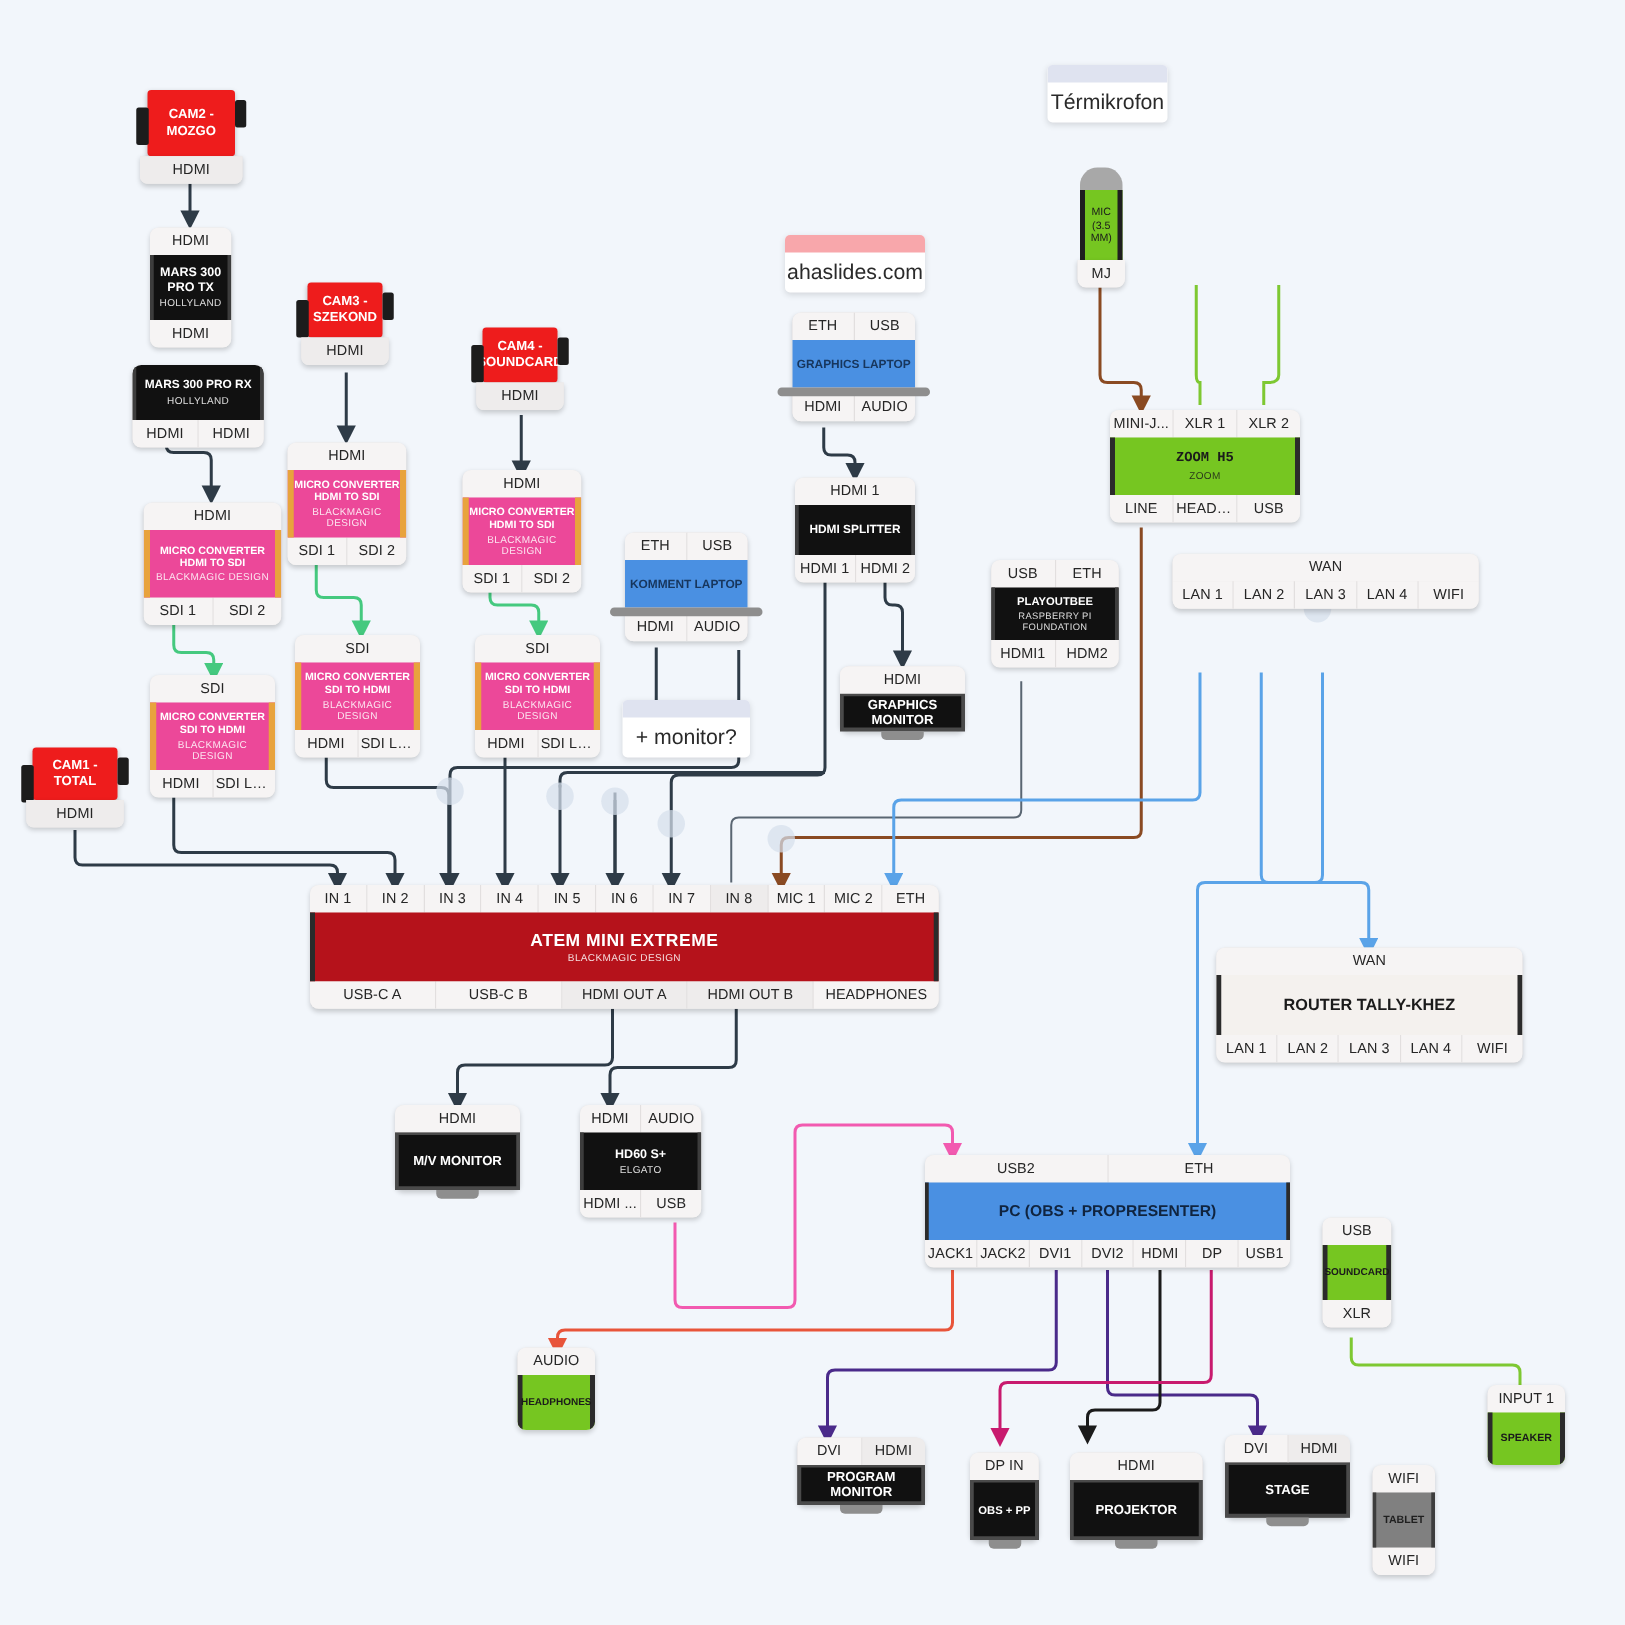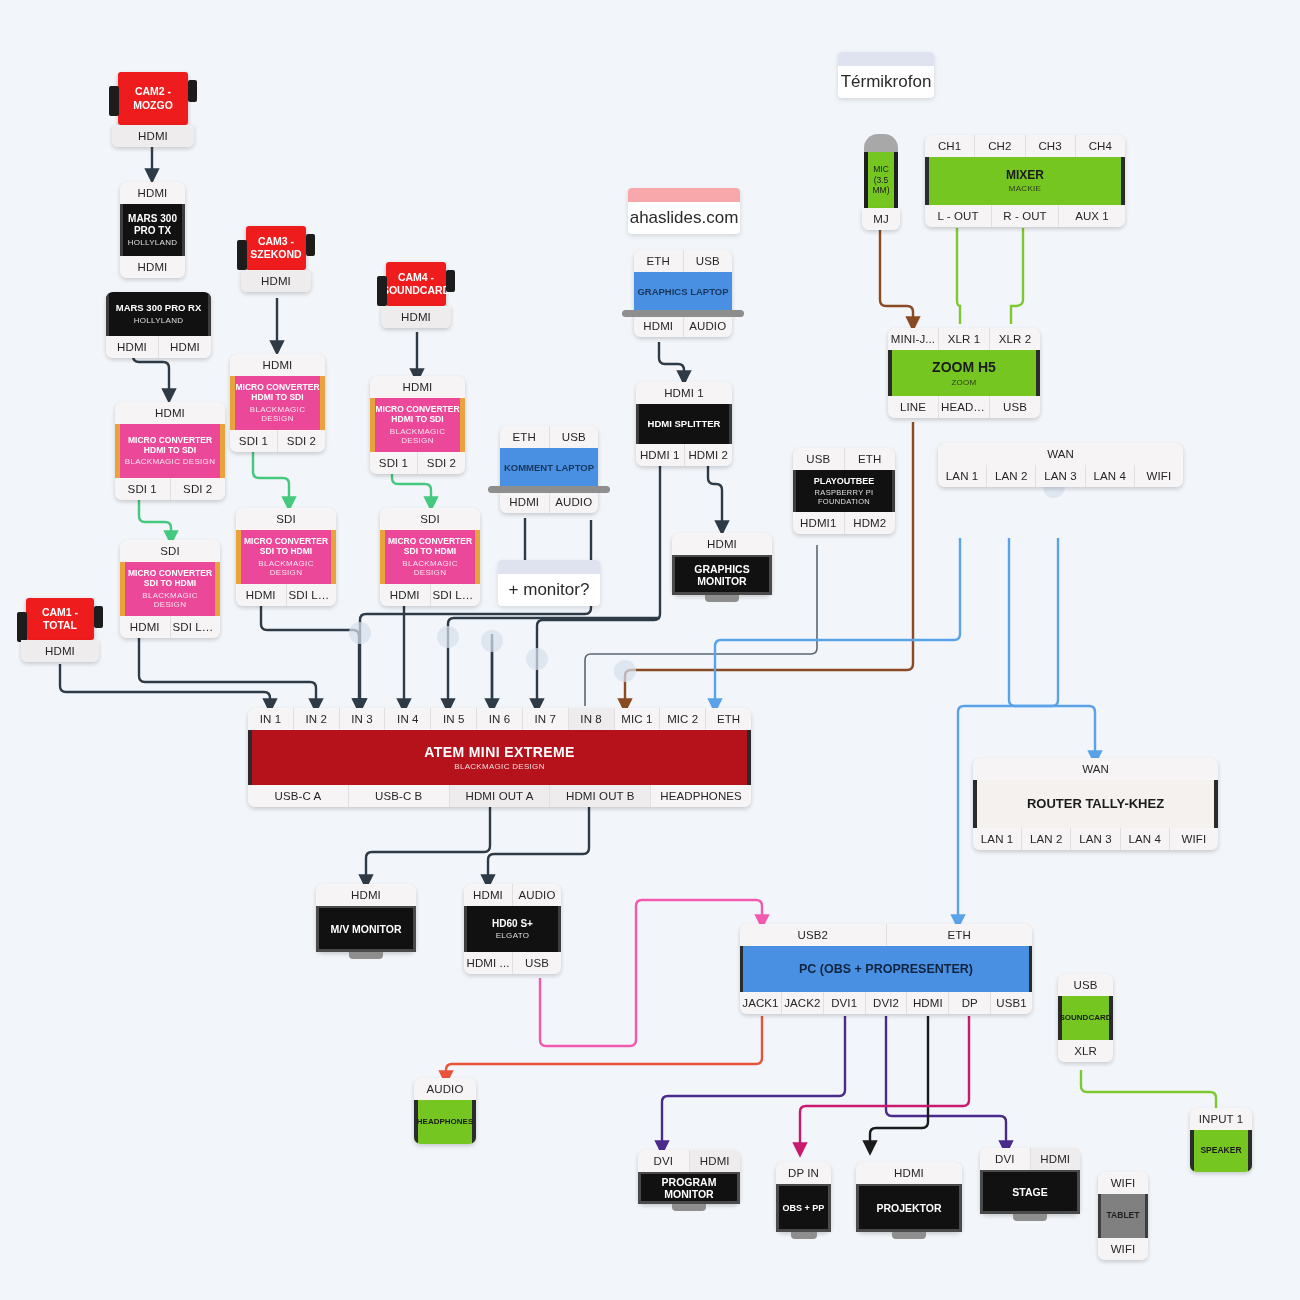--- a/index.html
+++ b/index.html
@@ -393,21 +393,21 @@
     <div class="ports">
       <div class="port lt">HDMI 1</div>
       <div class="port lt">HDMI 2</div>
     </div>
   </div>
 
   <div class="node mon" style="left:672px;top:533px;width:100px;overflow:visible;">
     <div class="ports" style="border-radius:7px 7px 0 0;overflow:hidden;">
       <div class="port lt">HDMI</div>
     </div>
-    <div class="screen" style="height:40px;text-align:center;">GRAPHICS MONITOR</div>
+    <div class="screen" style="height:30px;text-align:center;">GRAPHICS MONITOR</div>
     <div class="stand"></div>
   </div>
 
   <div class="node" style="left:793px;top:448px;width:102px;">
     <div class="ports">
       <div class="port lt">USB</div>
       <div class="port lt">ETH</div>
     </div>
     <div class="body bd-dark" style="height:42px;">
       <div class="b-title" style="font-size:9px;">PLAYOUTBEE</div>
@@ -426,46 +426,29 @@
       <span>(3.5</span>
       <span>MM)</span>
     </div>
     <div class="node" style="position:relative;left:-2px;width:38px;border-radius:0 0 7px 7px;">
       <div class="ports">
           <div class="port lt">MJ</div>
         </div>
     </div>
   </div>
 
-  <div class="node" style="left:925px;top:135px;width:200px;">
-    <div class="ports">
-      <div class="port lt">CH1</div>
-      <div class="port lt">CH2</div>
-      <div class="port lt">CH3</div>
-      <div class="port lt">CH4</div>
-    </div>
-    <div class="body bd-green" style="height:48px;">
-      <div class="b-title" style="font-size:12px;">MIXER</div>
-      <div class="b-sub">MACKIE</div>
-    </div>
-    <div class="ports">
-      <div class="port lt">L - OUT</div>
-      <div class="port lt">R - OUT</div>
-      <div class="port lt">AUX 1</div>
-    </div>
-  </div>
 
   <div class="node" style="left:888px;top:328px;width:152px;">
     <div class="ports">
       <div class="port lt">MINI-J...</div>
       <div class="port lt">XLR 1</div>
       <div class="port lt">XLR 2</div>
     </div>
     <div class="body bd-green" style="height:46px;">
-      <div class="b-title" style="font-size:14px;">ZOOM H5</div>
+      <div class="b-title" style="font-size:11px;font-family:Liberation Mono, monospace;">ZOOM H5</div>
       <div class="b-sub">ZOOM</div>
     </div>
     <div class="ports">
       <div class="port lt">LINE</div>
       <div class="port lt">HEADP...</div>
       <div class="port lt">USB</div>
     </div>
   </div>
 
   <div class="node" style="left:938px;top:443px;width:245px;">

